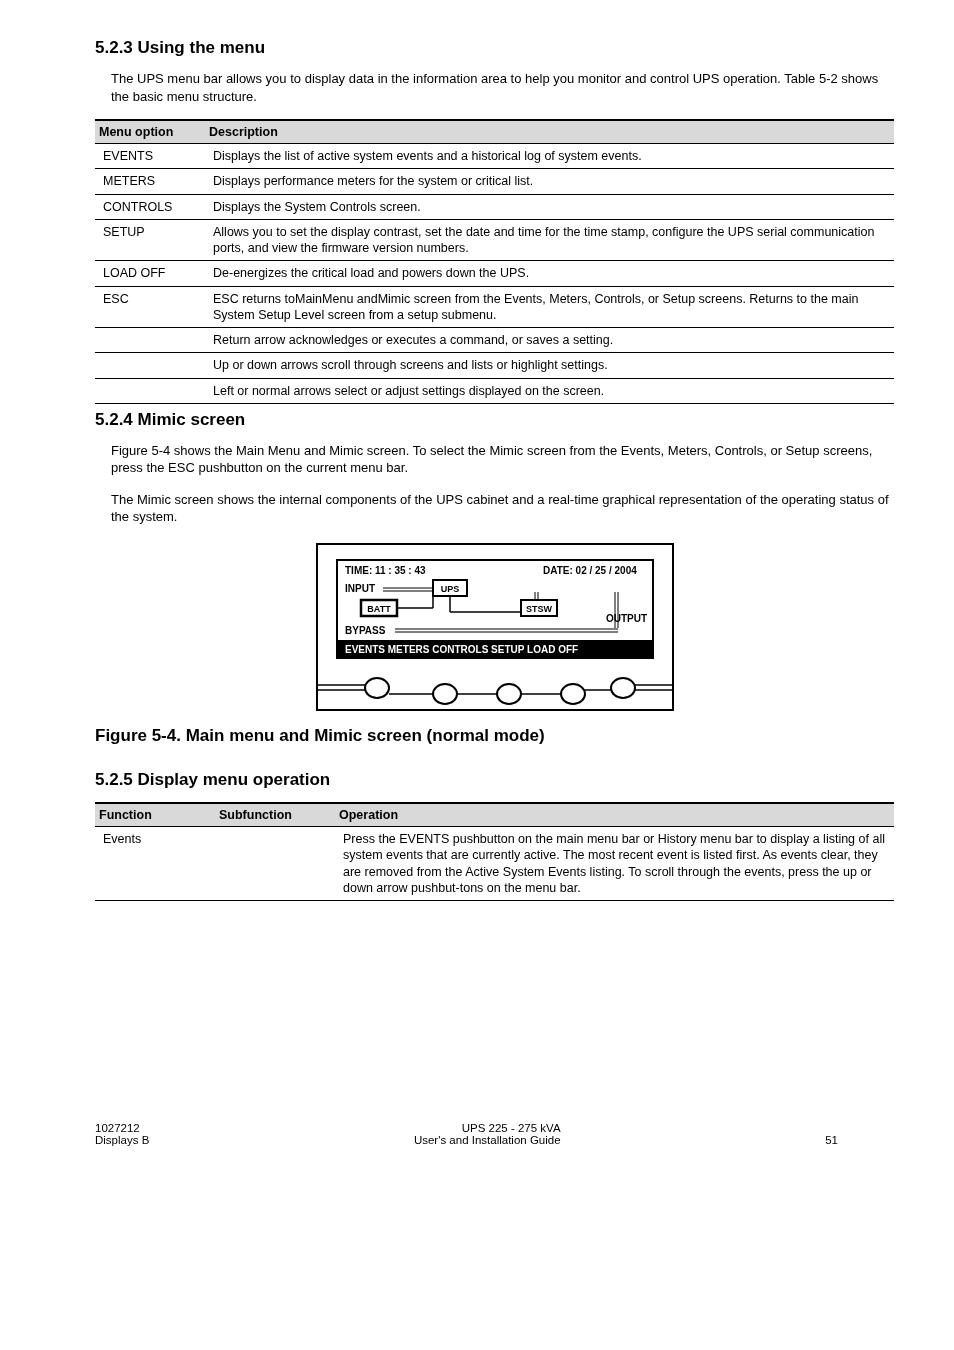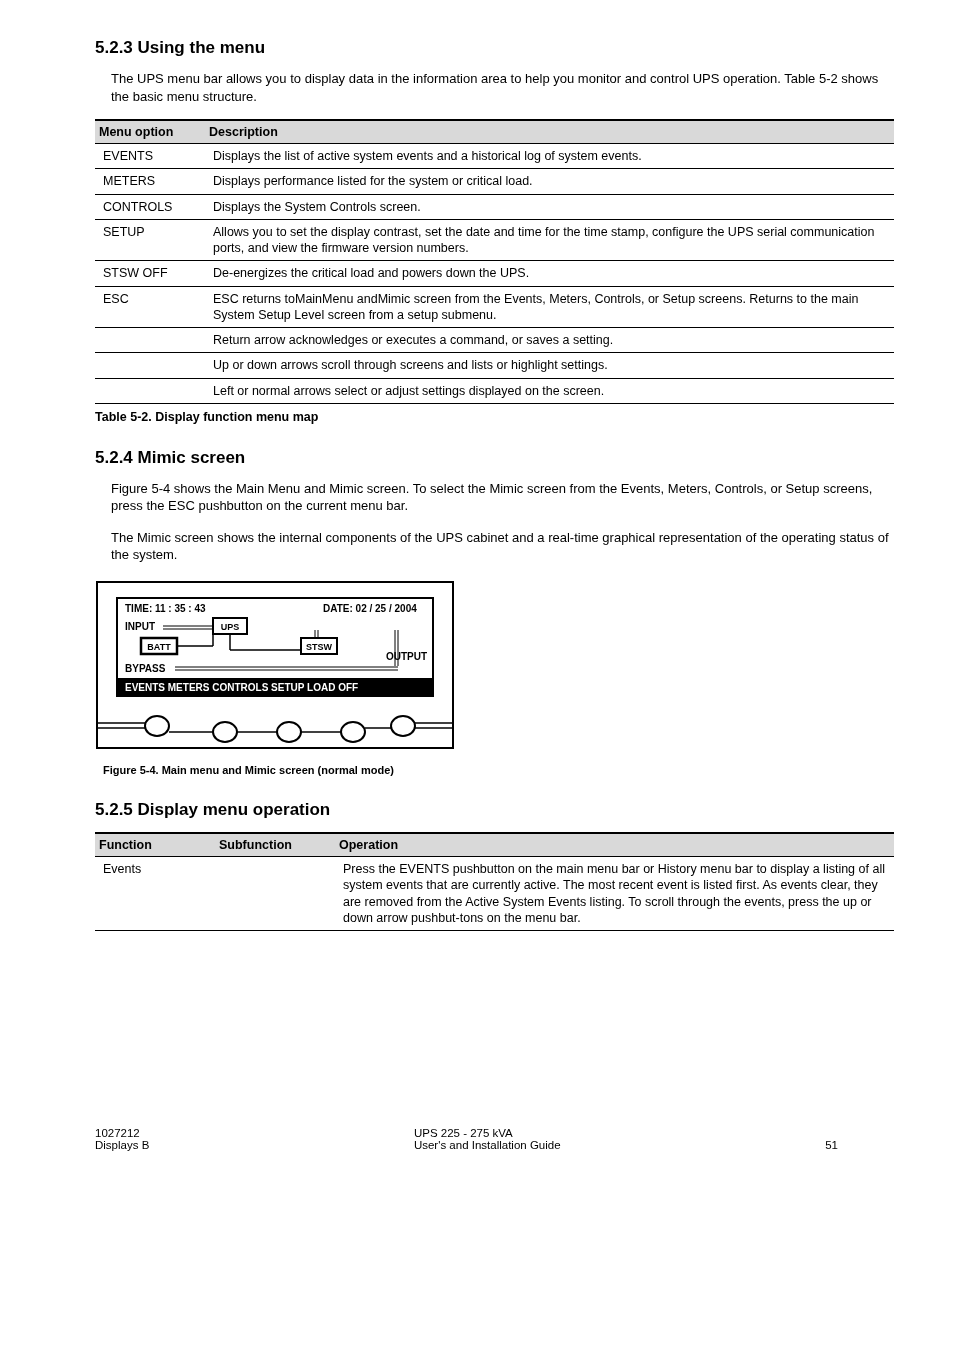--- a/index.html
+++ b/index.html
@@ -7,24 +7,24 @@
   .page { padding: 38px 60px 30px 95px; width: 954px; }
   h2 { font-size: 17px; font-weight: bold; margin: 0 0 12px 0; }
   p.body { font-size: 13px; line-height: 1.35; margin: 0 0 14px 16px; }
   table.main { width: 100%; border-collapse: collapse; font-size: 12.5px; margin-bottom: 6px; }
   table.main th { text-align: left; font-weight: bold; background: #d9d9d9; padding: 4px 4px; border-top: 2px solid #000; border-bottom: 1px solid #000; }
   table.main td { padding: 4px 8px; border-bottom: 1px solid #000; vertical-align: top; line-height: 1.3; }
   table.main col.c1 { width: 110px; }
   table.main2 col.c1 { width: 120px; }
   table.main2 col.c2 { width: 120px; }
   .caption { font-size: 12.5px; font-weight: bold; margin: 4px 0 24px 0; }
-  .figwrap { margin: 16px 0 10px 0; }
-  .figcaption { font-size: 11px; font-weight: bold; margin: 8px 0 24px 8px; }
+  .figwrap { text-align: center; margin: 16px 0 10px 0; }
+  .figcaption { font-size: 17px; font-weight: bold; margin: 8px 0 24px 0; }
   .footer { display: flex; justify-content: space-between; align-items: flex-end; font-size: 11.5px; margin-top: 160px; padding: 0 60px 0 95px; width: 898px; }
-  .footer .center { text-align: left; }
+  .footer .center { text-align: right; margin-top: 25px; }
   svg { display: inline-block; }
 </style>
 </head>
 <body>
 
 <div class="page">
 
   <h2>5.2.3 Using the menu</h2>
   <p class="body">The UPS menu bar allows you to display data in the information area to help you monitor and control UPS operation. Table 5-2 shows the basic menu structure.</p>
 
@@ -39,53 +39,52 @@
         <th>Description</th>
       </tr>
     </thead>
     <tbody>
       <tr>
           <td>EVENTS</td>
           <td>Displays the list of active system events and a historical log of system events.</td>
         </tr>
       <tr>
           <td>METERS</td>
-          <td>Displays performance listed for the system or critical load.</td>
+          <td>Displays performance meters for the system or critical list.</td>
         </tr>
       <tr>
           <td>CONTROLS</td>
           <td>Displays the System Controls screen.</td>
         </tr>
       <tr>
           <td>SETUP</td>
           <td>Allows you to set the display contrast, set the date and time for the time stamp, configure the UPS serial communication ports, and view the firmware version numbers.</td>
         </tr>
       <tr>
-          <td>STSW OFF</td>
+          <td>LOAD OFF</td>
           <td>De-energizes the critical load and powers down the UPS.</td>
         </tr>
       <tr>
           <td>ESC</td>
           <td>ESC returns toMainMenu andMimic screen from the Events, Meters, Controls, or Setup screens. Returns to the main System Setup Level screen from a setup submenu.</td>
         </tr>
       <tr>
           <td></td>
           <td>Return arrow acknowledges or executes a command, or saves a setting.</td>
         </tr>
       <tr>
           <td></td>
           <td>Up or down arrows scroll through screens and lists or highlight settings.</td>
         </tr>
       <tr>
           <td></td>
           <td>Left or normal arrows select or adjust settings displayed on the screen.</td>
         </tr>
     </tbody>
   </table>
-  <div class="caption">Table 5-2. Display function menu map</div>
 
   <h2>5.2.4 Mimic screen</h2>
   <p class="body">Figure 5-4 shows the Main Menu and Mimic screen. To select the Mimic screen from the Events, Meters, Controls, or Setup screens, press the ESC pushbutton on the current menu bar.</p>
   <p class="body">The Mimic screen shows the internal components of the UPS cabinet and a real-time graphical representation of the operating status of the system.</p>
 
   <div class="figwrap">
     <svg width="360" height="170" viewBox="0 0 360 170">
 
       <rect x="2" y="2" width="356" height="166" fill="none" stroke="#000" stroke-width="2"></rect>
 

